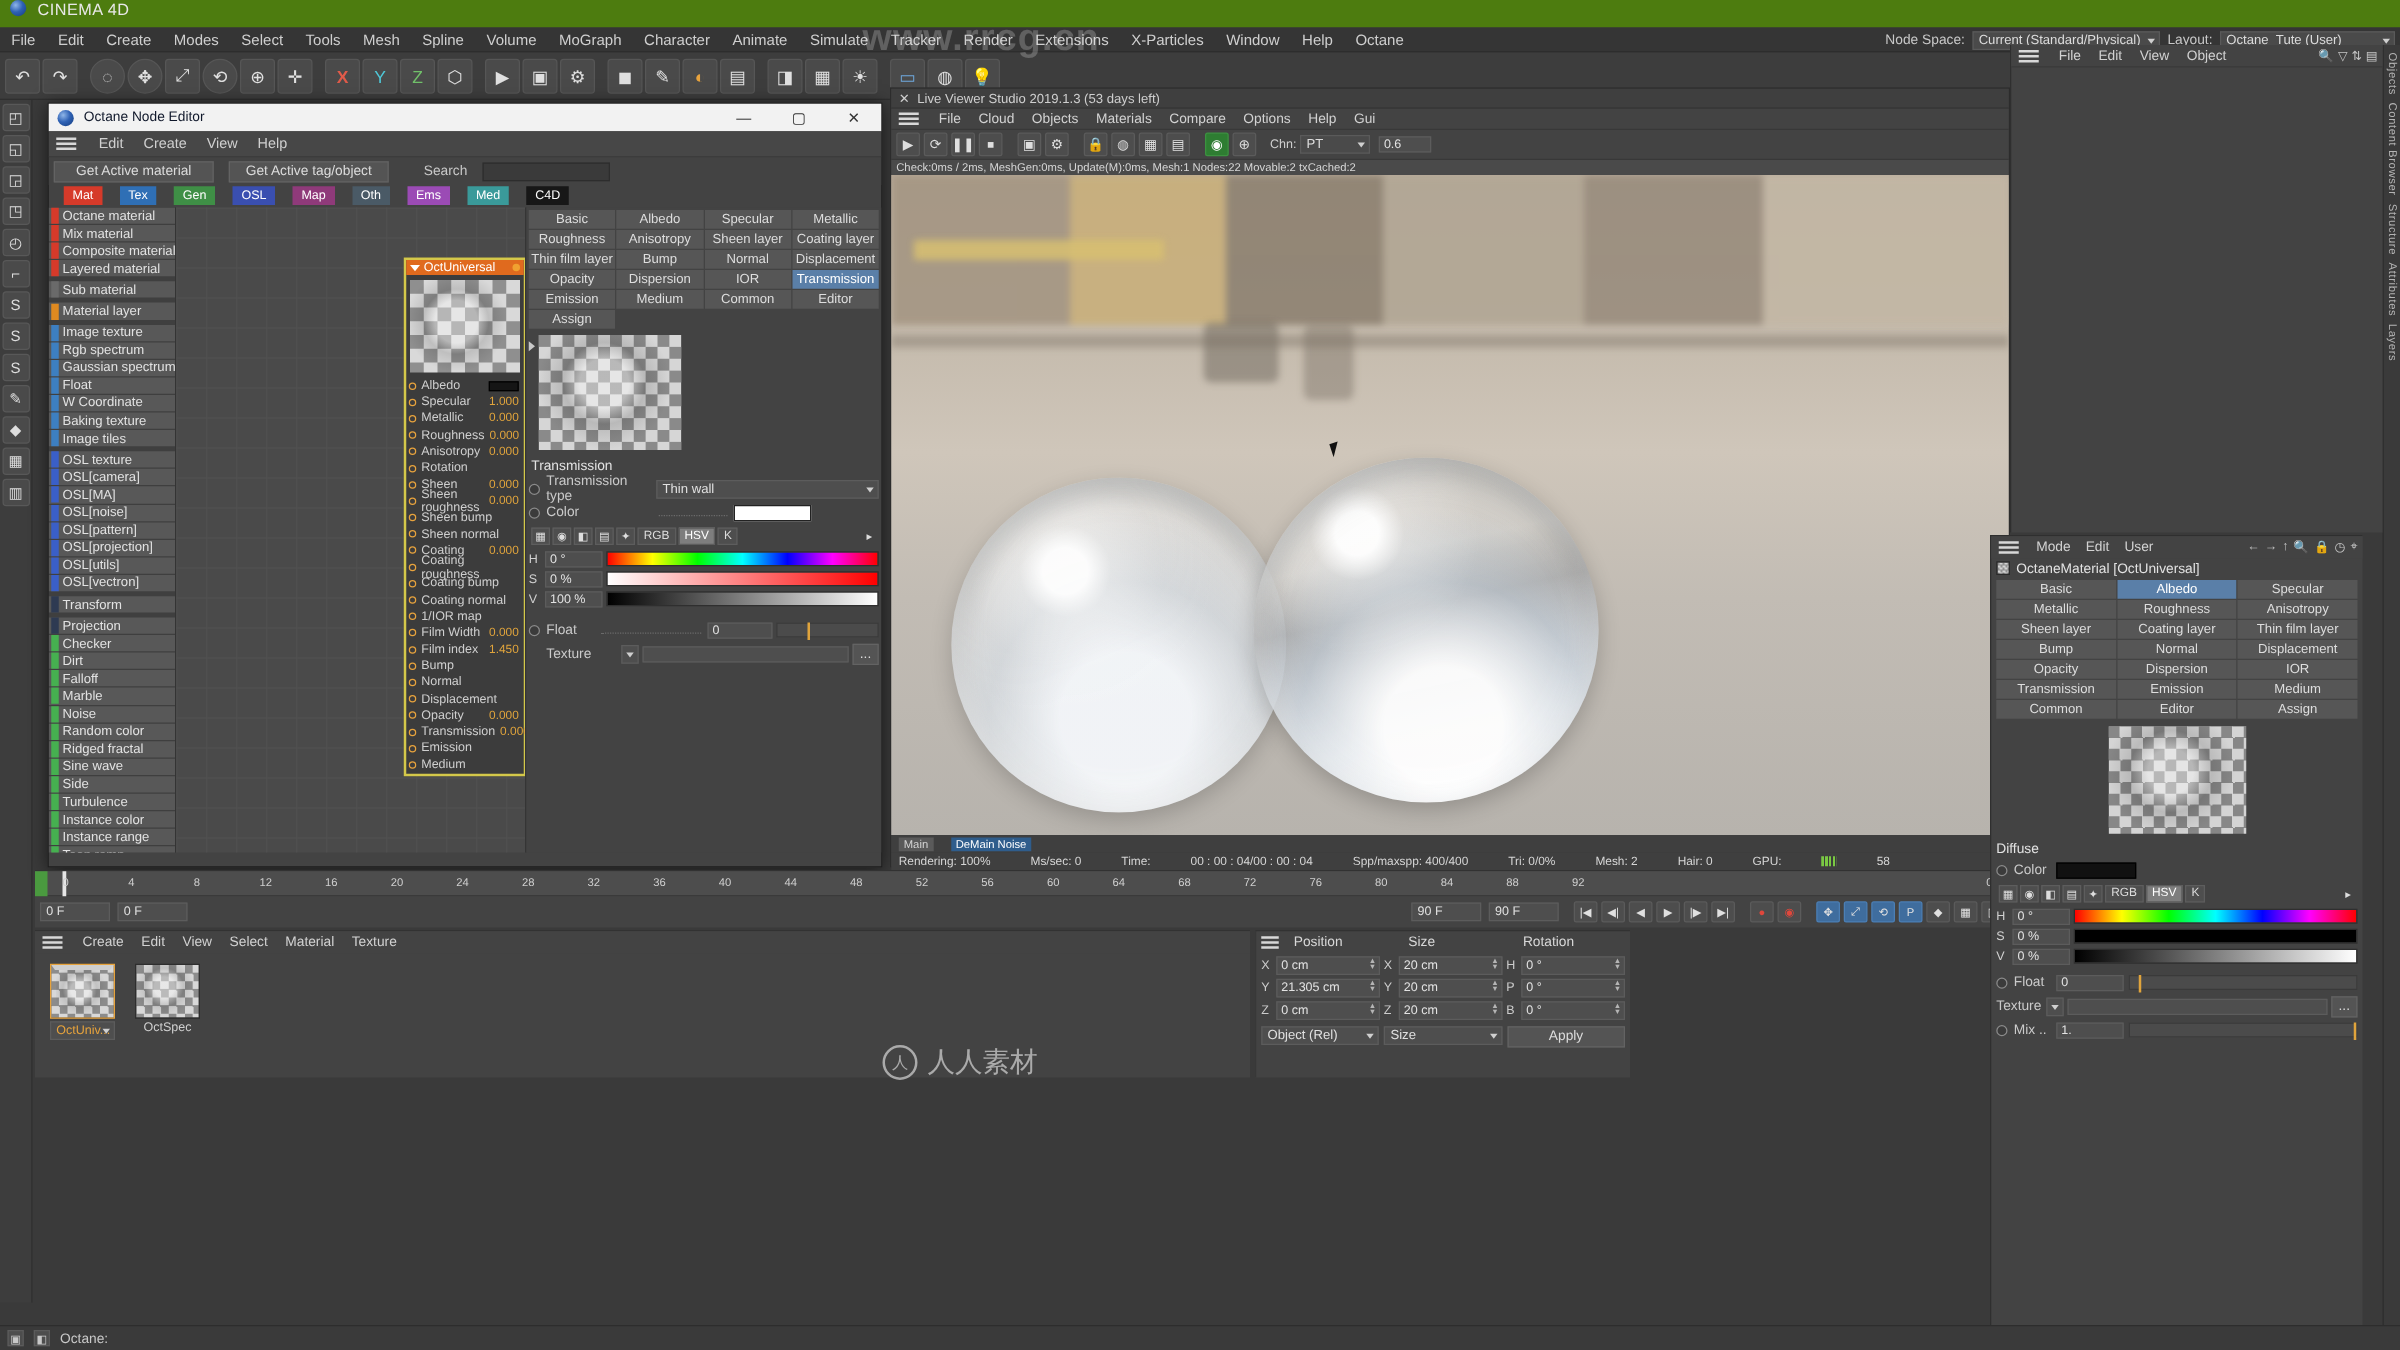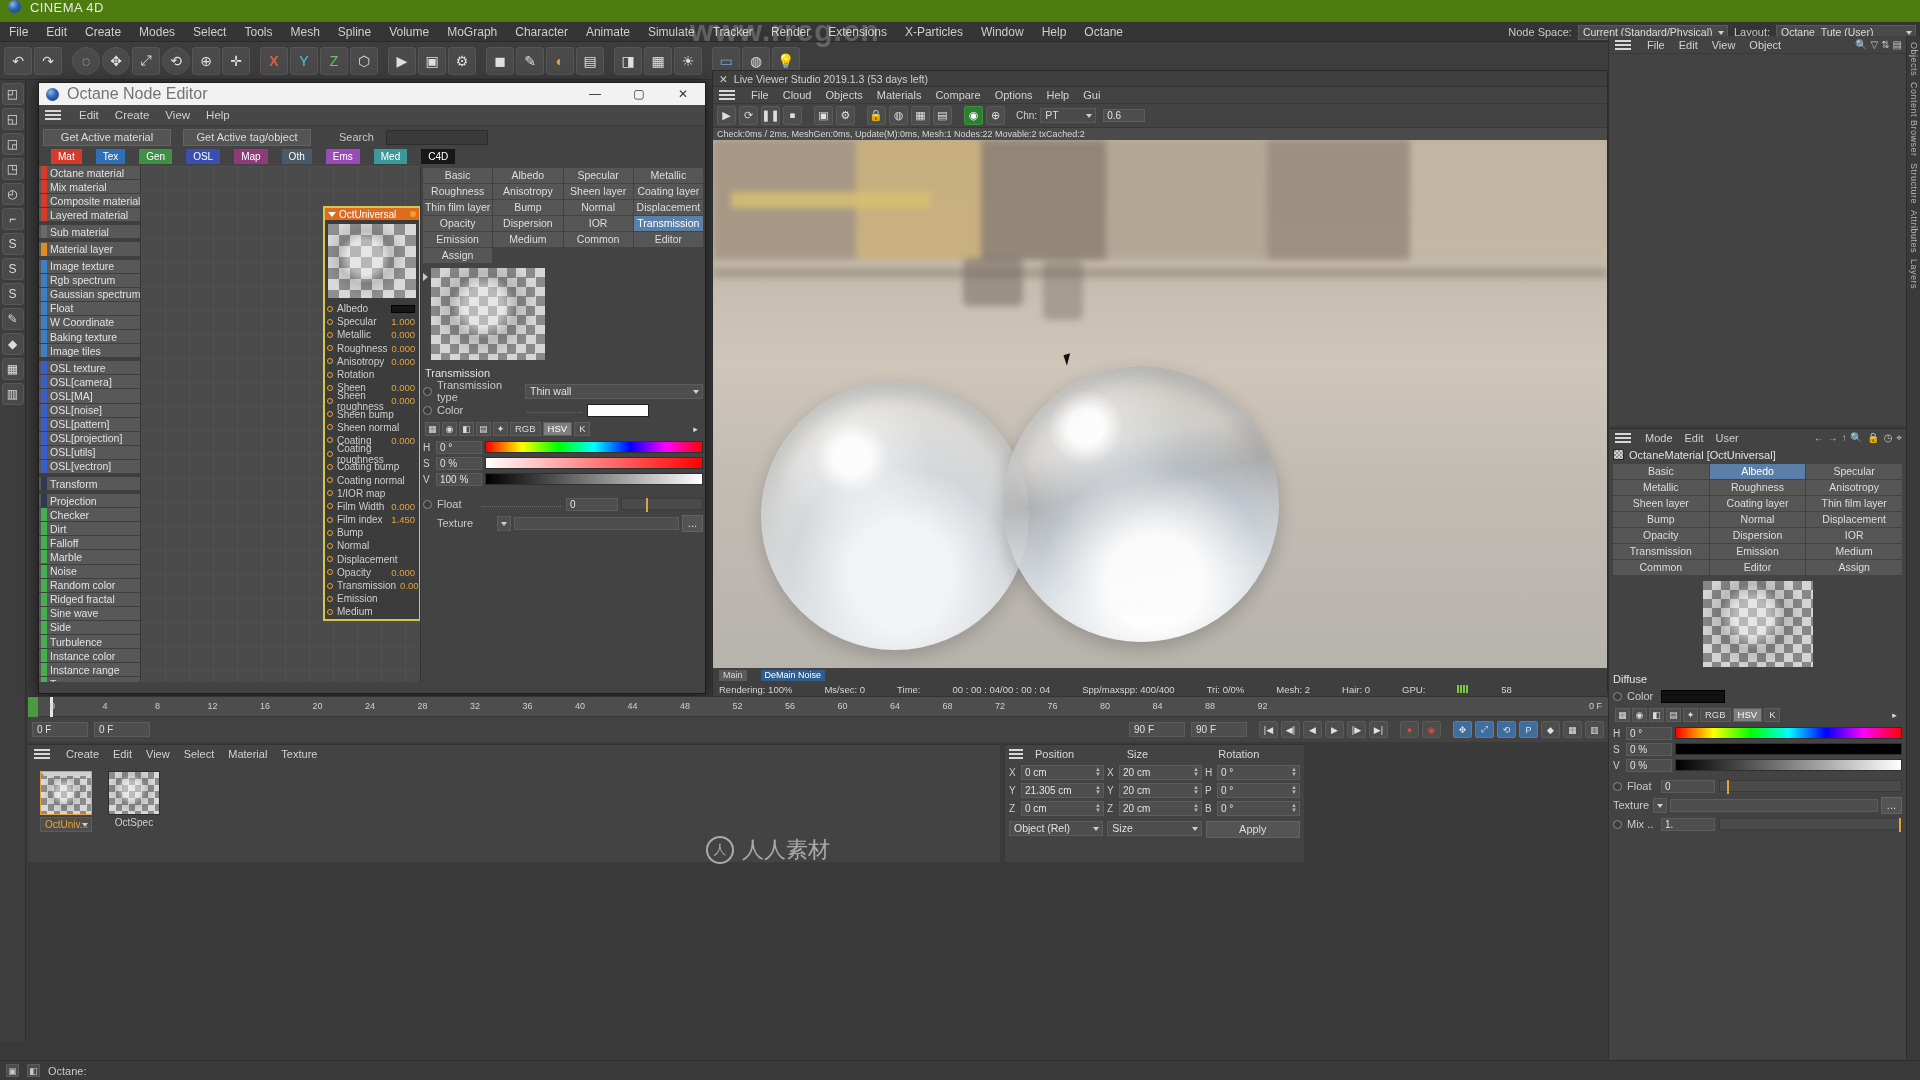--- a/index.html
+++ b/index.html
@@ -51,21 +51,21 @@
   .rightstrip { position:absolute; right:0; top:36px; width:14px; bottom:0; background:#3a3a3a;
                 border-left:1px solid #2d2d2d; }
   .rs-label { writing-mode:vertical-rl; font-size:9px; color:#b4b4b4; padding:6px 0 0 2px; letter-spacing:.5px;}
 
   
   .one { position:absolute; left:38px; top:82px; width:668px; height:612px;
          background:#434343; border:1px solid #1d1d1d; box-shadow:0 2px 14px rgba(0,0,0,.6); }
   .one-tb { height:22px; background:#f2f2f2; display:flex; align-items:center; padding-left:7px; }
   .one-tb .ic { width:13px;height:13px;border-radius:50%;margin-right:8px;
        background:radial-gradient(circle at 35% 32%, #8fb6e8 0%, #2f62b5 45%, #123a7c 100%);}
-  .one-tb .t { font-size:16px; color:#737373; }
+  .one-tb .t { font-size:11px; color:#0f172a; }
   .winbtns { margin-left:auto; display:flex; }
   .winbtn { width:44px; height:22px; display:flex; align-items:center; justify-content:center;
             color:#333; font-size:12px; cursor:pointer;}
 
   .one-menu { height:21px; background:#474747; display:flex; align-items:center; padding-left:6px; gap:2px;
               border-bottom:1px solid #3a3a3a;}
   .hamb { width:16px; display:flex; flex-direction:column; gap:2px; margin-right:8px; cursor:pointer;}
   .hamb i { display:block; height:2px; background:#d8d8d8; }
   .one-menu .mi2 { padding:0 8px; font-size:11.5px; color:#d0d0d0; line-height:21px; cursor:default;}
 
@@ -243,21 +243,21 @@
   .om-right { margin-left:auto; display:flex; gap:3px; padding-right:4px; }
   .omi { font-size:10px; color:#c4c4c4; cursor:pointer;}
   .objrow { height:16px; display:flex; align-items:center; padding-left:6px; font-size:11px;
             color:#dadada; gap:5px;}
   .od { width:8px;height:8px;border-radius:50%;background:#c44;}
   .od.g{background:#4a9a3f;}
   .obj-right { margin-left:auto; display:flex; gap:3px; padding-right:6px; align-items:center;}
   .chk { width:7px;height:7px;border-radius:50%;background:#9a9a9a;}
   .tagsq { width:11px;height:11px;background:repeating-conic-gradient(#d2d2d2 0 25%, #909090 0 50%) 0 0/4px 4px; border:1px solid #2b2b2b;}
 
-  .attrpanel { position:absolute; right:14px; top:428px; width:298px; bottom:0; background:#434343;
+  .attrpanel { position:absolute; right:30px; top:428px; width:298px; bottom:0; background:#434343;
                border-left:1px solid #2f2f2f; border-top:1px solid #2f2f2f;}
   .ap-menu { height:18px; background:#434343; display:flex; align-items:center; padding-left:4px; gap:1px;}
   .ap-menu .mi6{padding:0 6px;font-size:11px;color:#d2d2d2;line-height:18px;}
   .ap-right{margin-left:auto;display:flex;gap:4px;padding-right:4px;font-size:10px;color:#c4c4c4;}
   .ap-title { height:15px; display:flex; align-items:center; gap:5px; font-size:11px; color:#e2e2e2;
               padding-left:4px;}
   .ap-icon { width:11px;height:11px;background:repeating-conic-gradient(#d2d2d2 0 25%, #909090 0 50%) 0 0/4px 4px;border:1px solid #2b2b2b;}
   .ap-tabs { display:grid; grid-template-columns:repeat(3,1fr); gap:1px; padding:2px 4px;}
   .ap-prev { width:110px;height:86px;margin:4px auto 2px auto;
              background:repeating-conic-gradient(#d4d4d4 0 25%, #878787 0 50%) 0 0/18px 18px;

